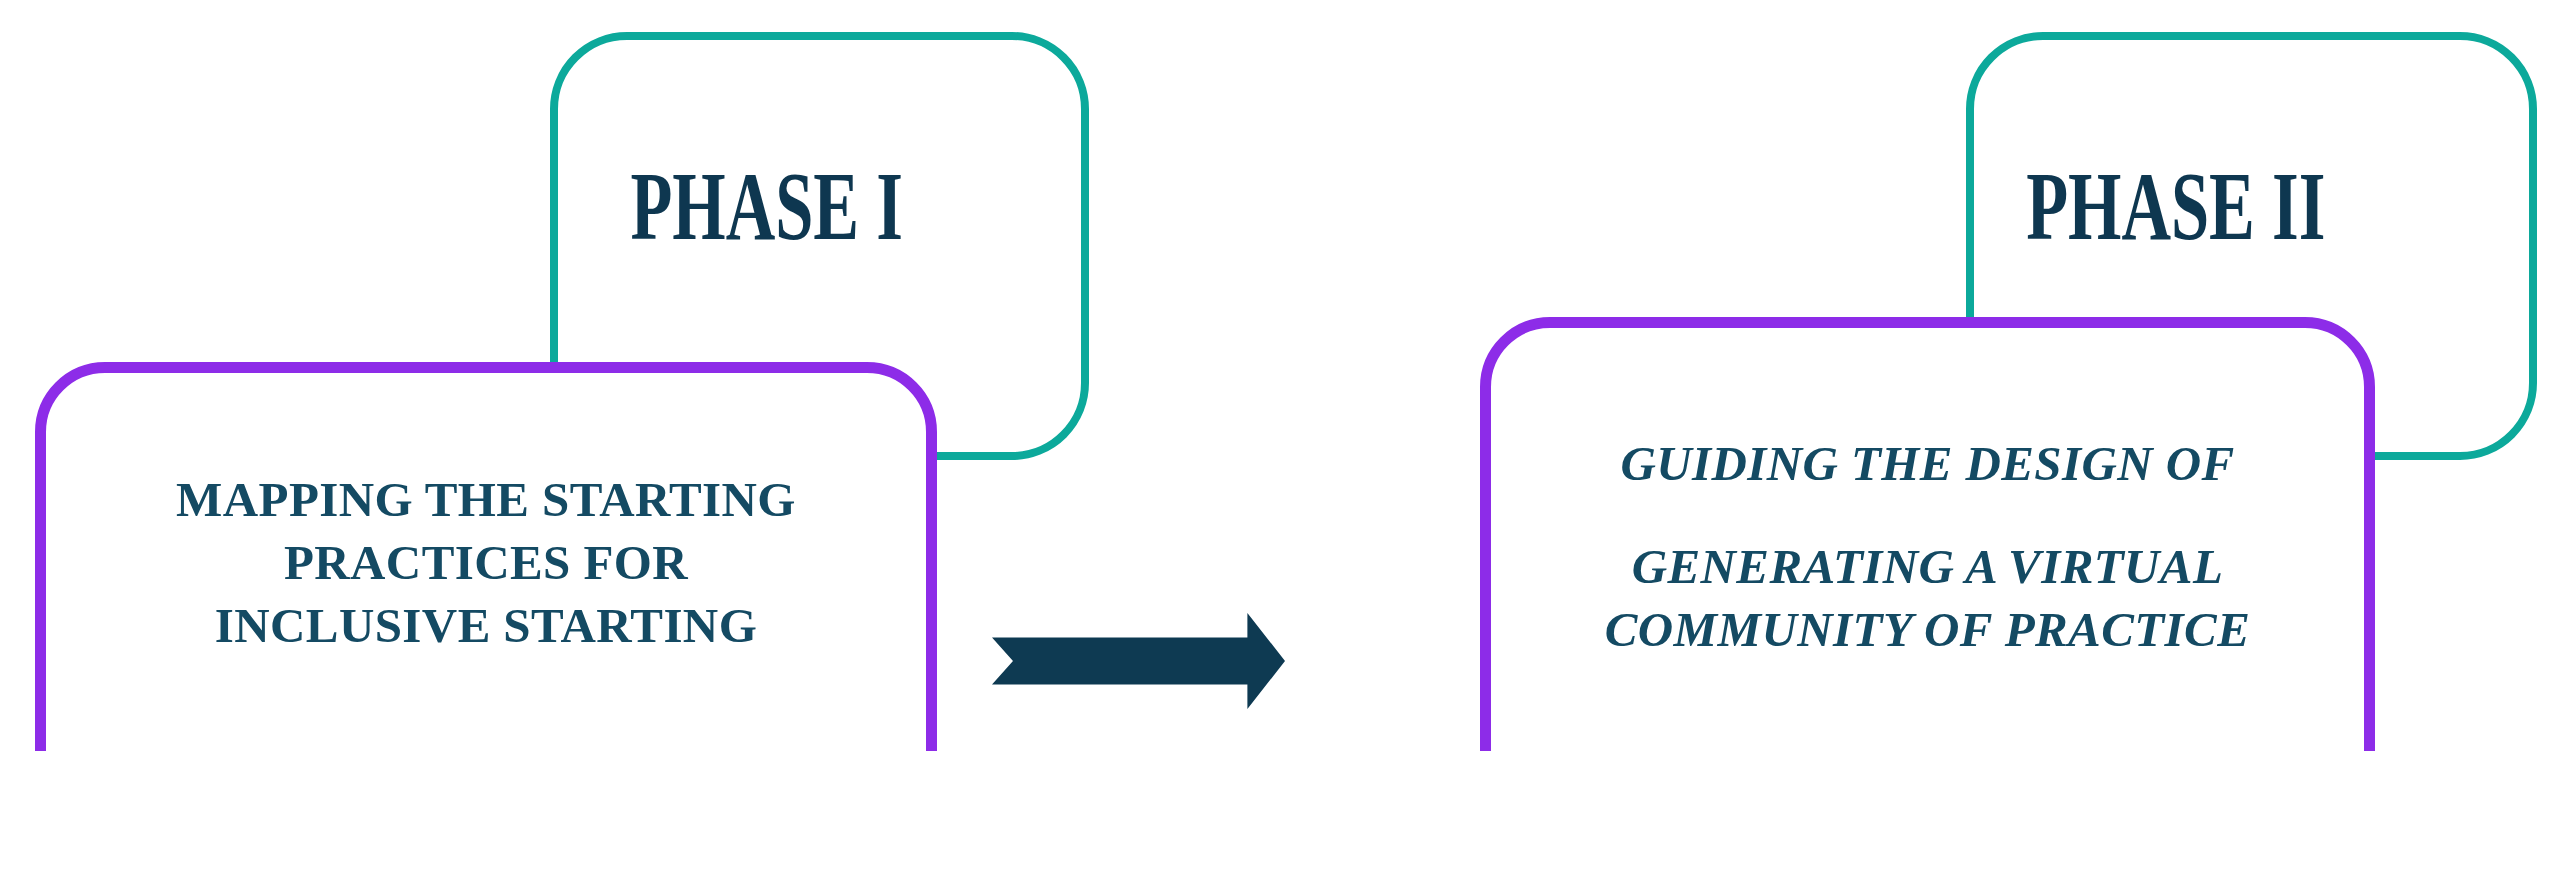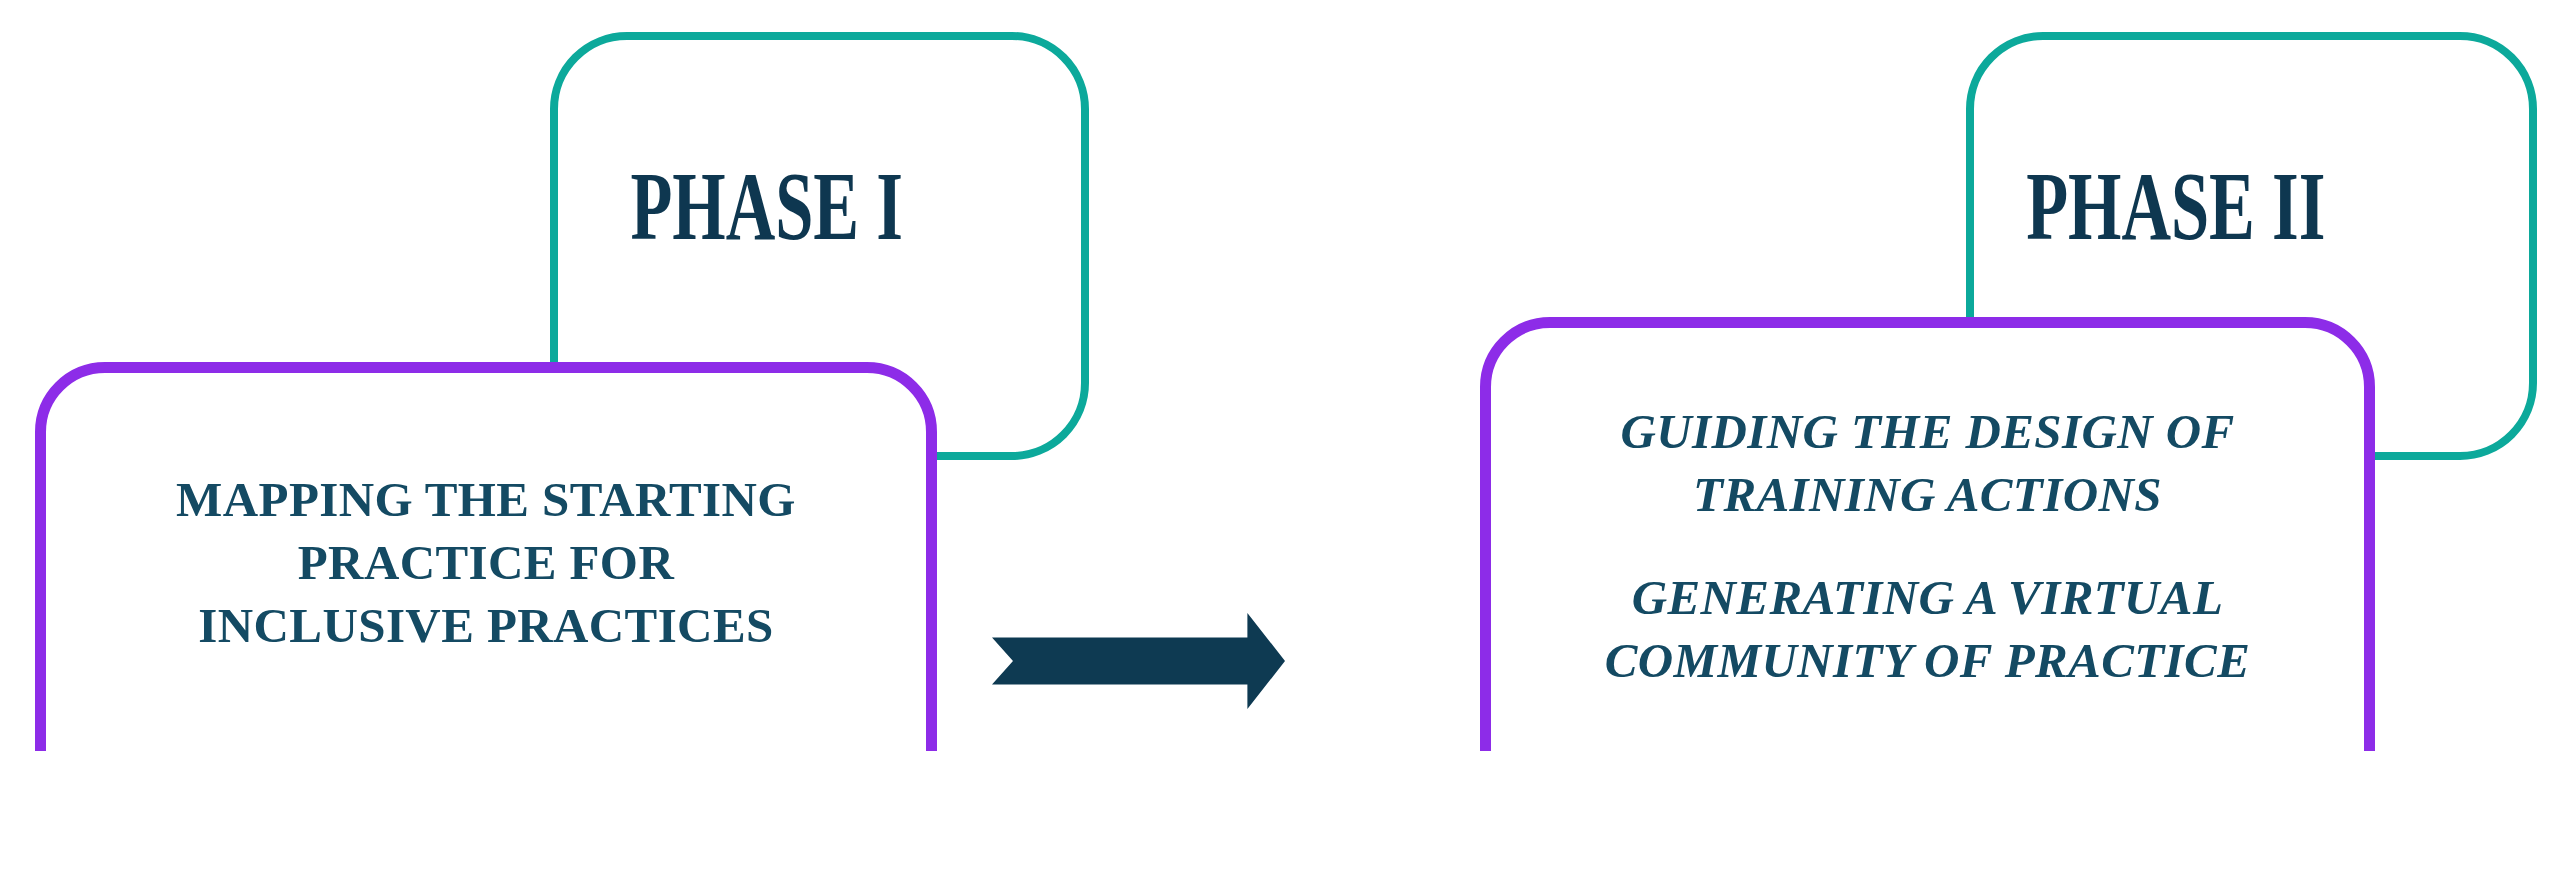--- a/index.html
+++ b/index.html
@@ -86,41 +86,40 @@
 <div class="canvas">
 
   <div class="teal-box teal-box-1"></div>
   <div class="phase-label-wrap phase-label-wrap-1">
     <span class="phase-label phase-label-1">PHASE I</span>
   </div>
 
   <div class="purple-box purple-box-1">
     <div class="box-text">
       <div>MAPPING THE STARTING</div>
-      <div>PRACTICE FOR</div>
-      <div>INCLUSIVE PRACTICES</div>
+      <div>PRACTICES FOR</div>
+      <div>INCLUSIVE STARTING</div>
     </div>
   </div>
 
   <div class="arrow-wrap">
     <svg viewBox="0 0 335 110" xmlns="http://www.w3.org/2000/svg" preserveAspectRatio="none">
       <path d="M0,28 L292,28 L292,0 L335,55 L292,110 L292,82 L0,82 L24,55 Z" fill="var(--arrow)"></path>
     </svg>
   </div>
 
   <div class="teal-box teal-box-2"></div>
   <div class="phase-label-wrap phase-label-wrap-2">
     <span class="phase-label phase-label-2">PHASE II</span>
   </div>
 
   <div class="purple-box purple-box-2">
     <div class="box-text">
       <div class="paragraph">
         <div>GUIDING THE DESIGN OF</div>
-        <div>TRAINING ACTIONS</div>
       </div>
       <div class="paragraph">
         <div>GENERATING A VIRTUAL</div>
         <div>COMMUNITY OF PRACTICE</div>
       </div>
     </div>
   </div>
 
 </div>
 

